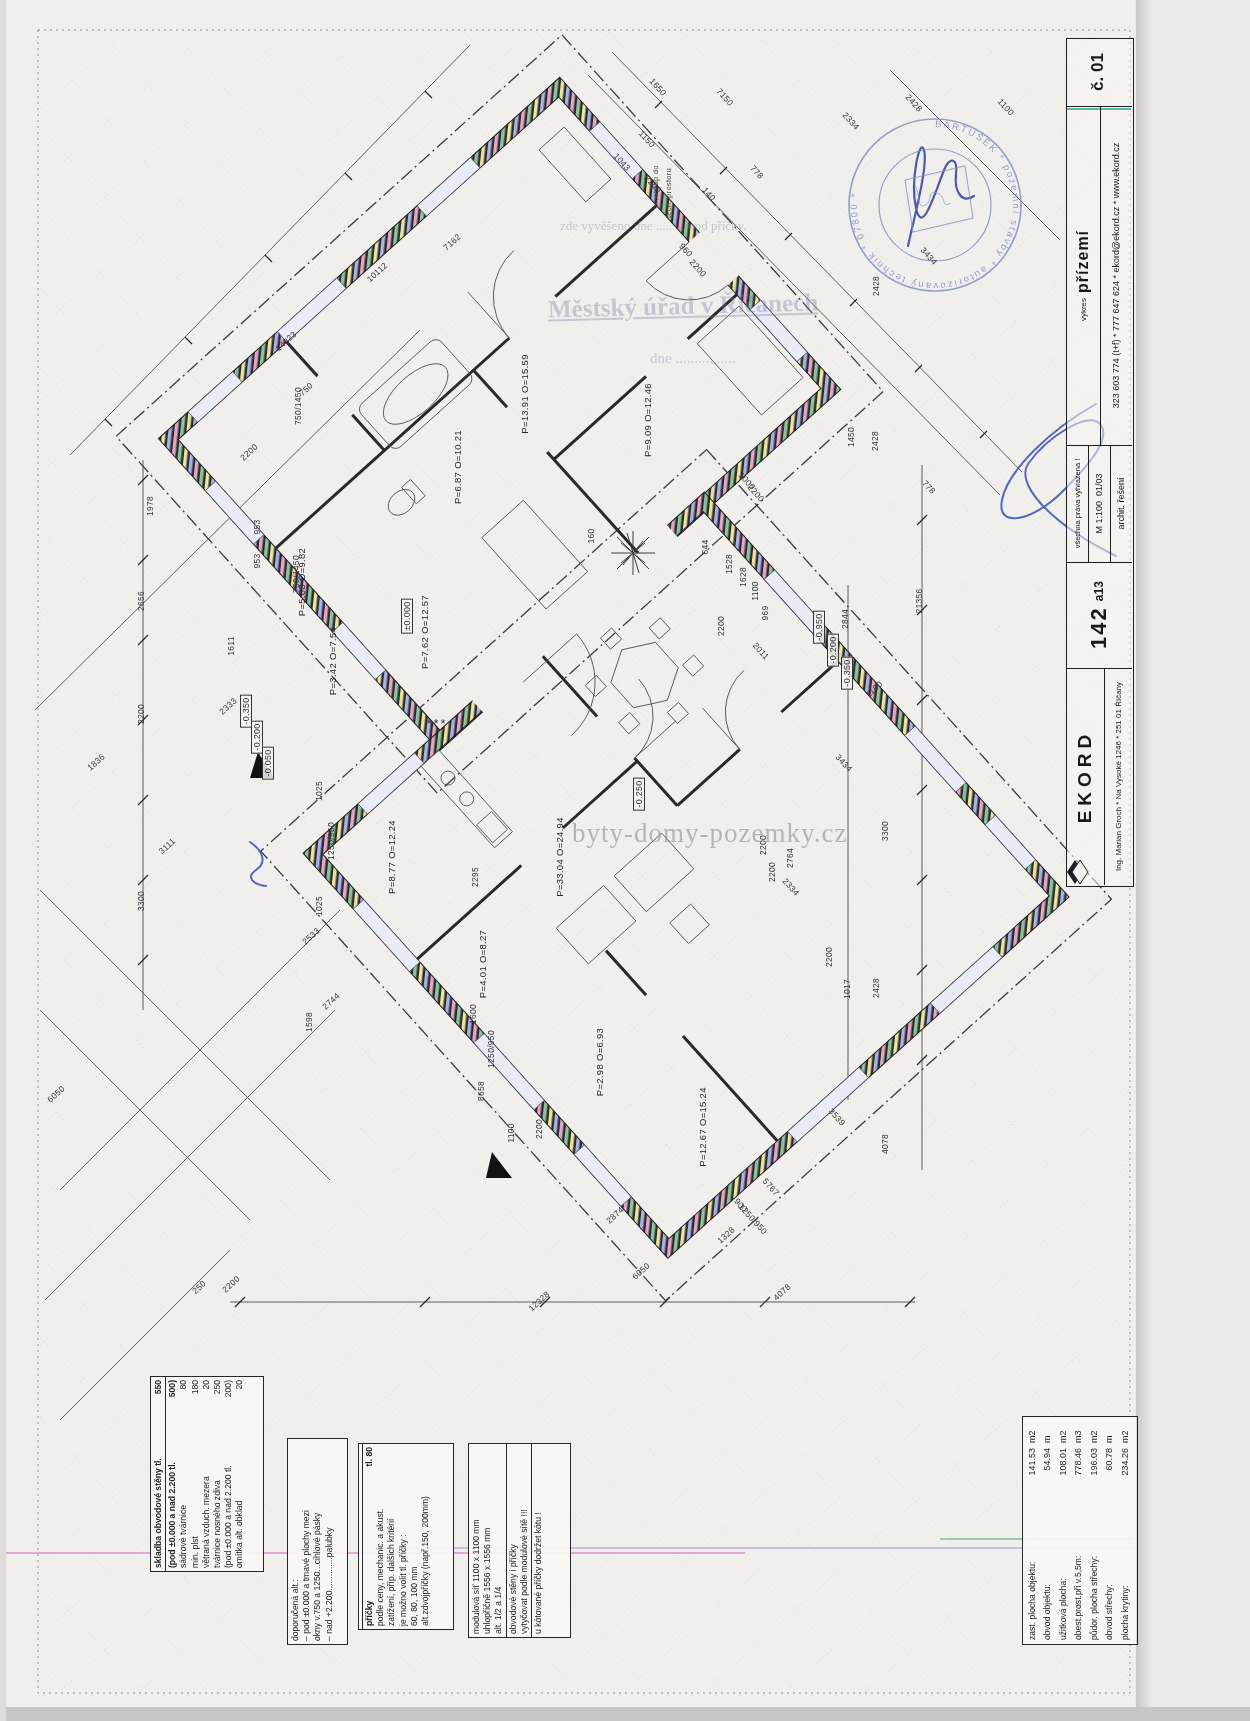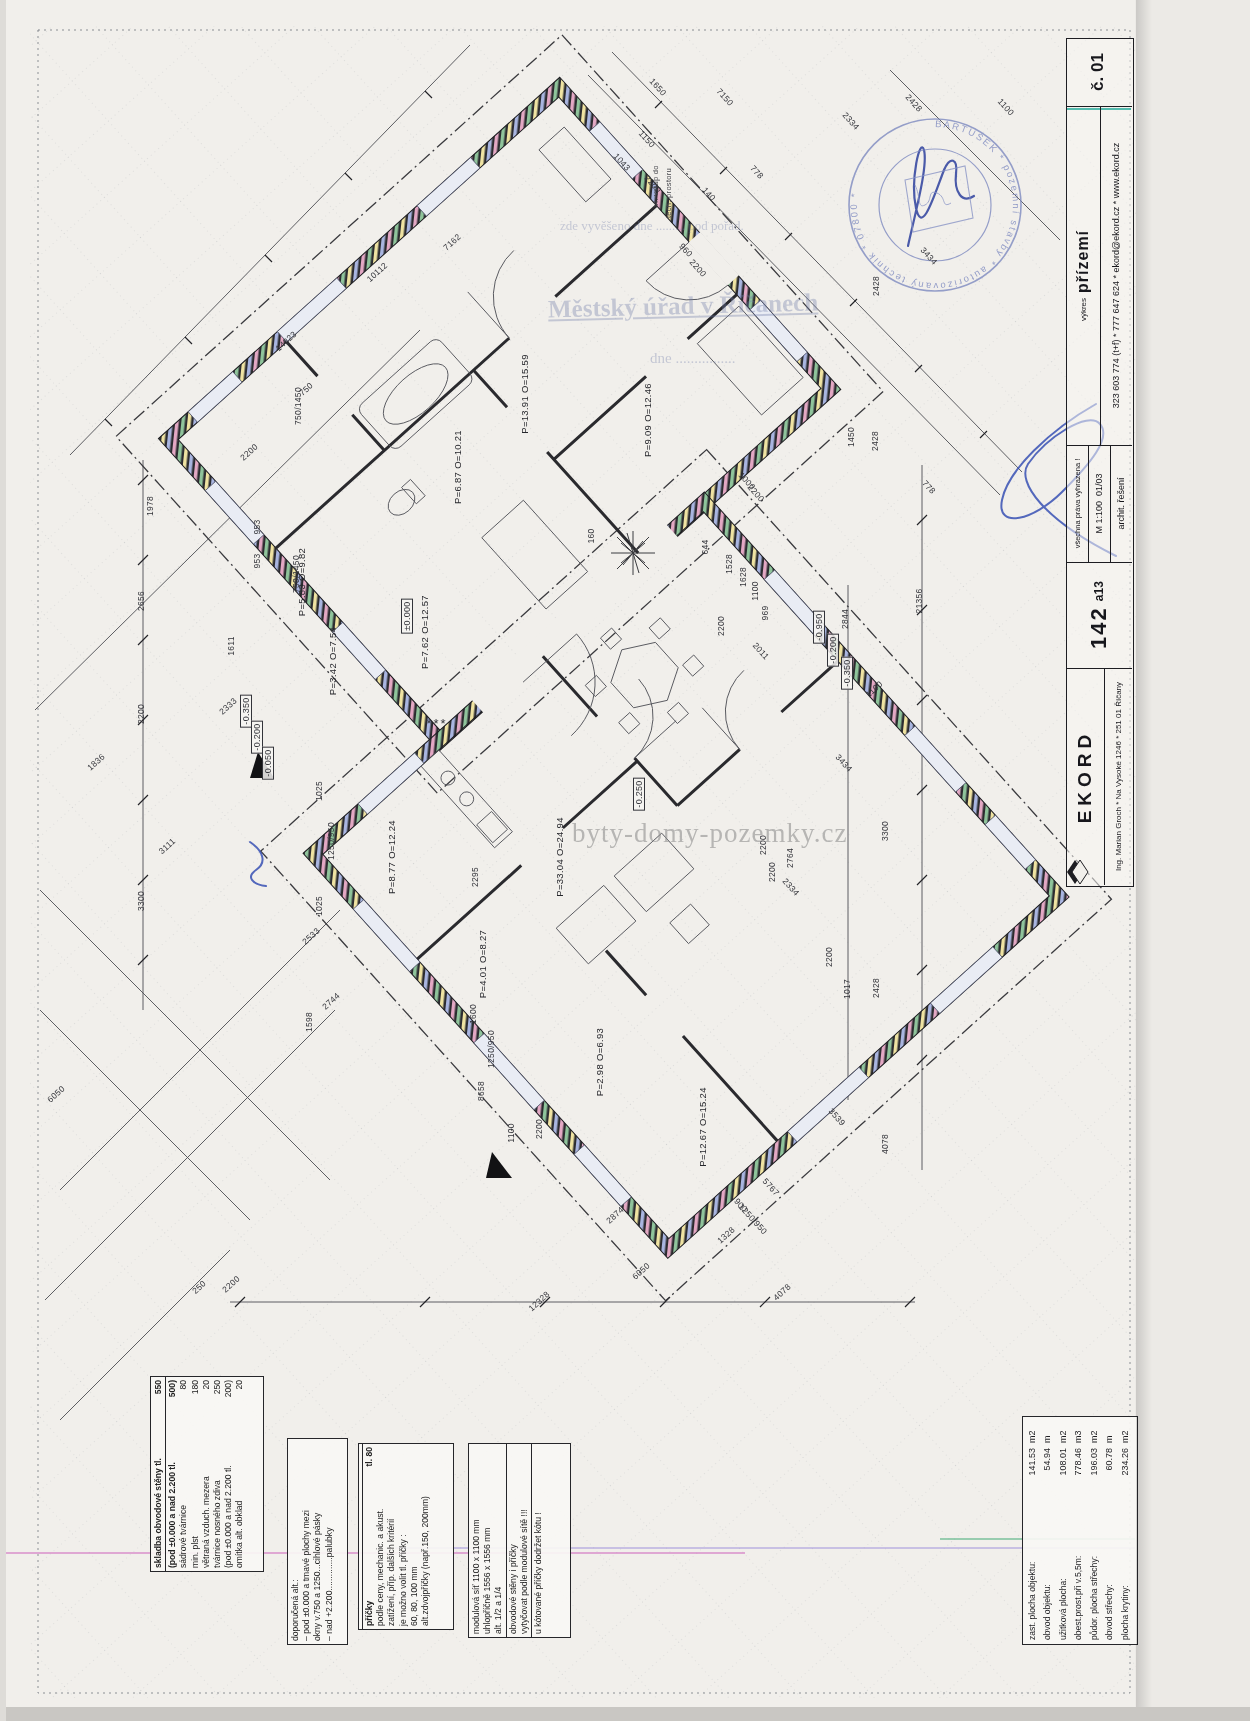--- a/index.html
+++ b/index.html
@@ -285,21 +285,21 @@
       <span class="anno lvl" style="left: 407px; top: 616px; transform: translate(-50%, -50%) rotate(-90deg);">±0.000</span>
       <span class="anno lvl" style="left: 639px; top: 794px; transform: translate(-50%, -50%) rotate(-90deg);">-0.250</span>
       <span class="anno lvl" style="left: 246px; top: 711px; transform: translate(-50%, -50%) rotate(-90deg);">-0.350</span>
       <span class="anno lvl" style="left: 257px; top: 737px; transform: translate(-50%, -50%) rotate(-90deg);">-0.200</span>
       <span class="anno lvl" style="left: 268px; top: 763px; transform: translate(-50%, -50%) rotate(-90deg);">-0.050</span>
       <span class="anno lvl" style="left: 819px; top: 627px; transform: translate(-50%, -50%) rotate(-90deg);">-0.950</span>
       <span class="anno lvl" style="left: 833px; top: 650px; transform: translate(-50%, -50%) rotate(-90deg);">-0.200</span>
       <span class="anno lvl" style="left: 847px; top: 673px; transform: translate(-50%, -50%) rotate(-90deg);">-0.350</span>
     </div>
 
-  <div class="stamp-faint" style="left:560px;top:218px;font-size:13px;">zde vyvěšeno dne .........  pod pořad.</div>
+  <div class="stamp-faint" style="left:560px;top:218px;font-size:13px;">zde vyvěšeno dne .........  pod příčky.</div>
   <div class="stamp-faint" style="left:548px;top:292px;font-size:25px;font-weight:bold;text-decoration:underline;transform:rotate(-1.5deg);">Městský úřad v Říčanech</div>
   <div class="stamp-faint" style="left:650px;top:350px;font-size:15px;">dne ................</div>
 
   <div class="wm" style="left:572px;top:818px;">byty-domy-pozemky.cz</div>
 
   <div class="hairline" style="left:0;top:1552px;width:745px;background:#d06bc0;"></div>
   <div class="hairline" style="left:940px;top:1538px;width:195px;background:#4fae7e;"></div>
   <div class="hairline" style="left:395px;top:1547px;width:740px;background:#8b7bd8;opacity:.4;"></div>
 
   <div class="tb-border" style="left:1066px;top:38px;width:66px;height:847px;"></div>

